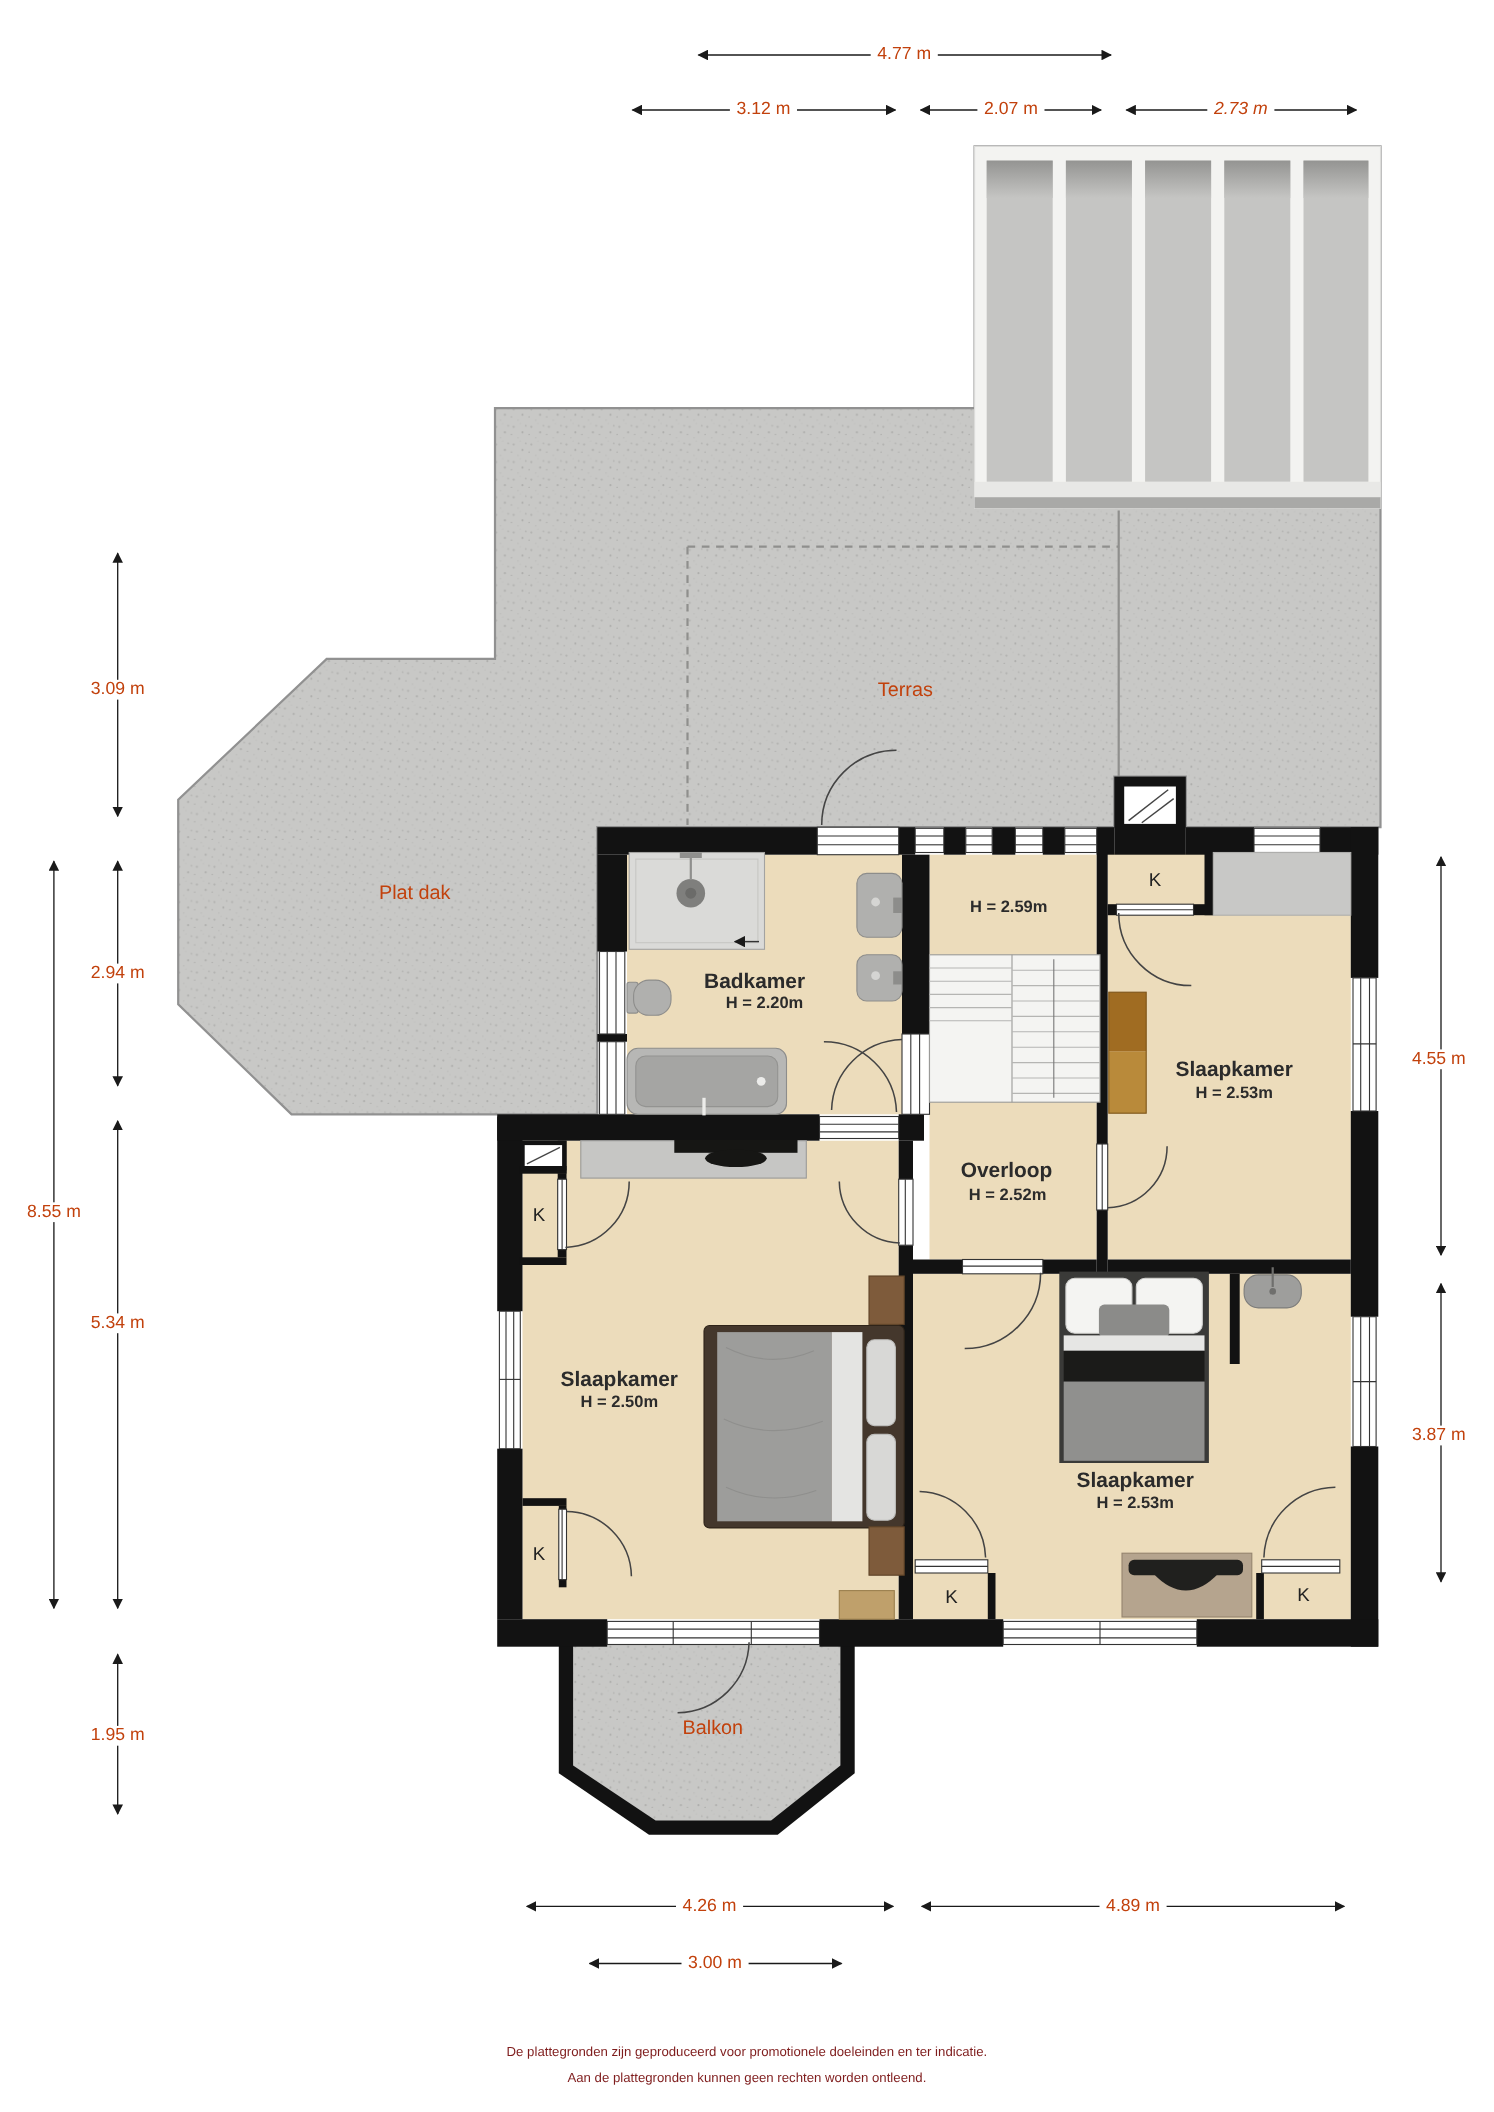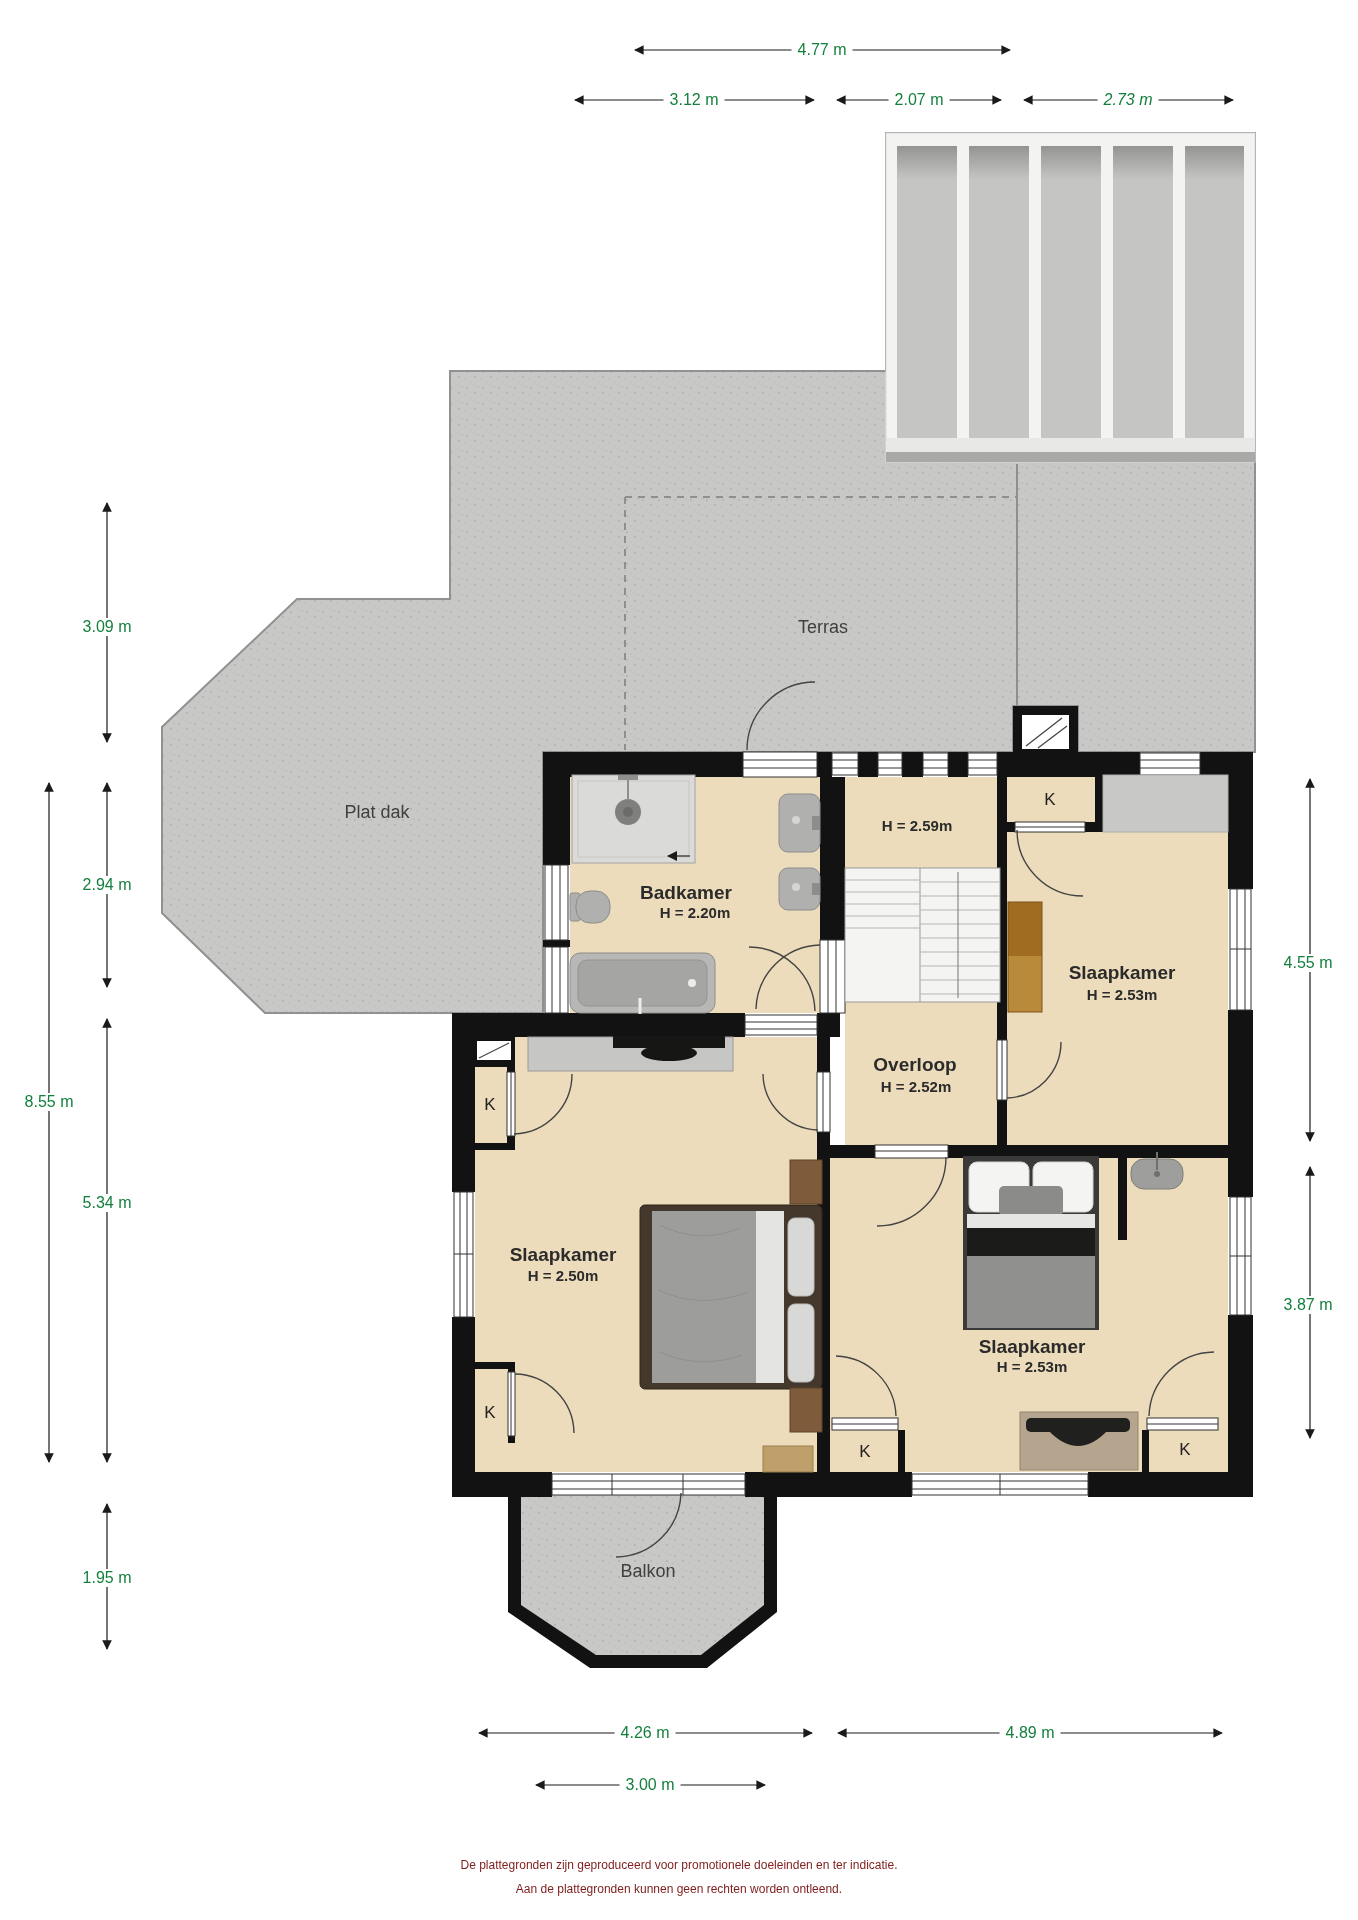--- a/index.html
+++ b/index.html
@@ -1,25 +1,25 @@
 <!DOCTYPE html>
 <html><head>
 <meta charset="utf-8">
 <style>
   html,body{margin:0;padding:0;background:#fff;}
   #canvas{position:relative;width:1358px;height:1920px;background:#ffffff;overflow:hidden;
           font-family:"Liberation Sans",sans-serif;}
   #gfx{position:absolute;left:0;top:0;}
   .lbl{position:absolute;transform:translate(-50%,-50%);white-space:nowrap;color:#222;
        font-family:"Liberation Sans",sans-serif;text-align:center;}
-  .area-lbl{font-size:18px;color:#404040;}
+  .area-lbl{font-size:18px;color:#c2410c;}
   .room-name{font-size:19px;font-weight:bold;color:#2b2b2b;}
   .room-h{font-size:15px;font-weight:bold;color:#2b2b2b;}
   .k-lbl{font-size:17px;color:#222;}
-  .dim-lbl{font-size:16px;color:#15803d;background:#fff;padding:0 6px;}
+  .dim-lbl{font-size:16px;color:#c2410c;background:#fff;padding:0 6px;}
   .footer-line{position:absolute;left:50%;transform:translateX(-50%);font-size:12px;color:#7f1d1d;}
 </style>
 </head>
 <body>
 
 <div id="canvas">
 
 <svg id="gfx" width="1358" height="1920" viewBox="0 0 1358 1920">
   <defs>
     <pattern id="concrete" width="16" height="16" patternUnits="userSpaceOnUse">

